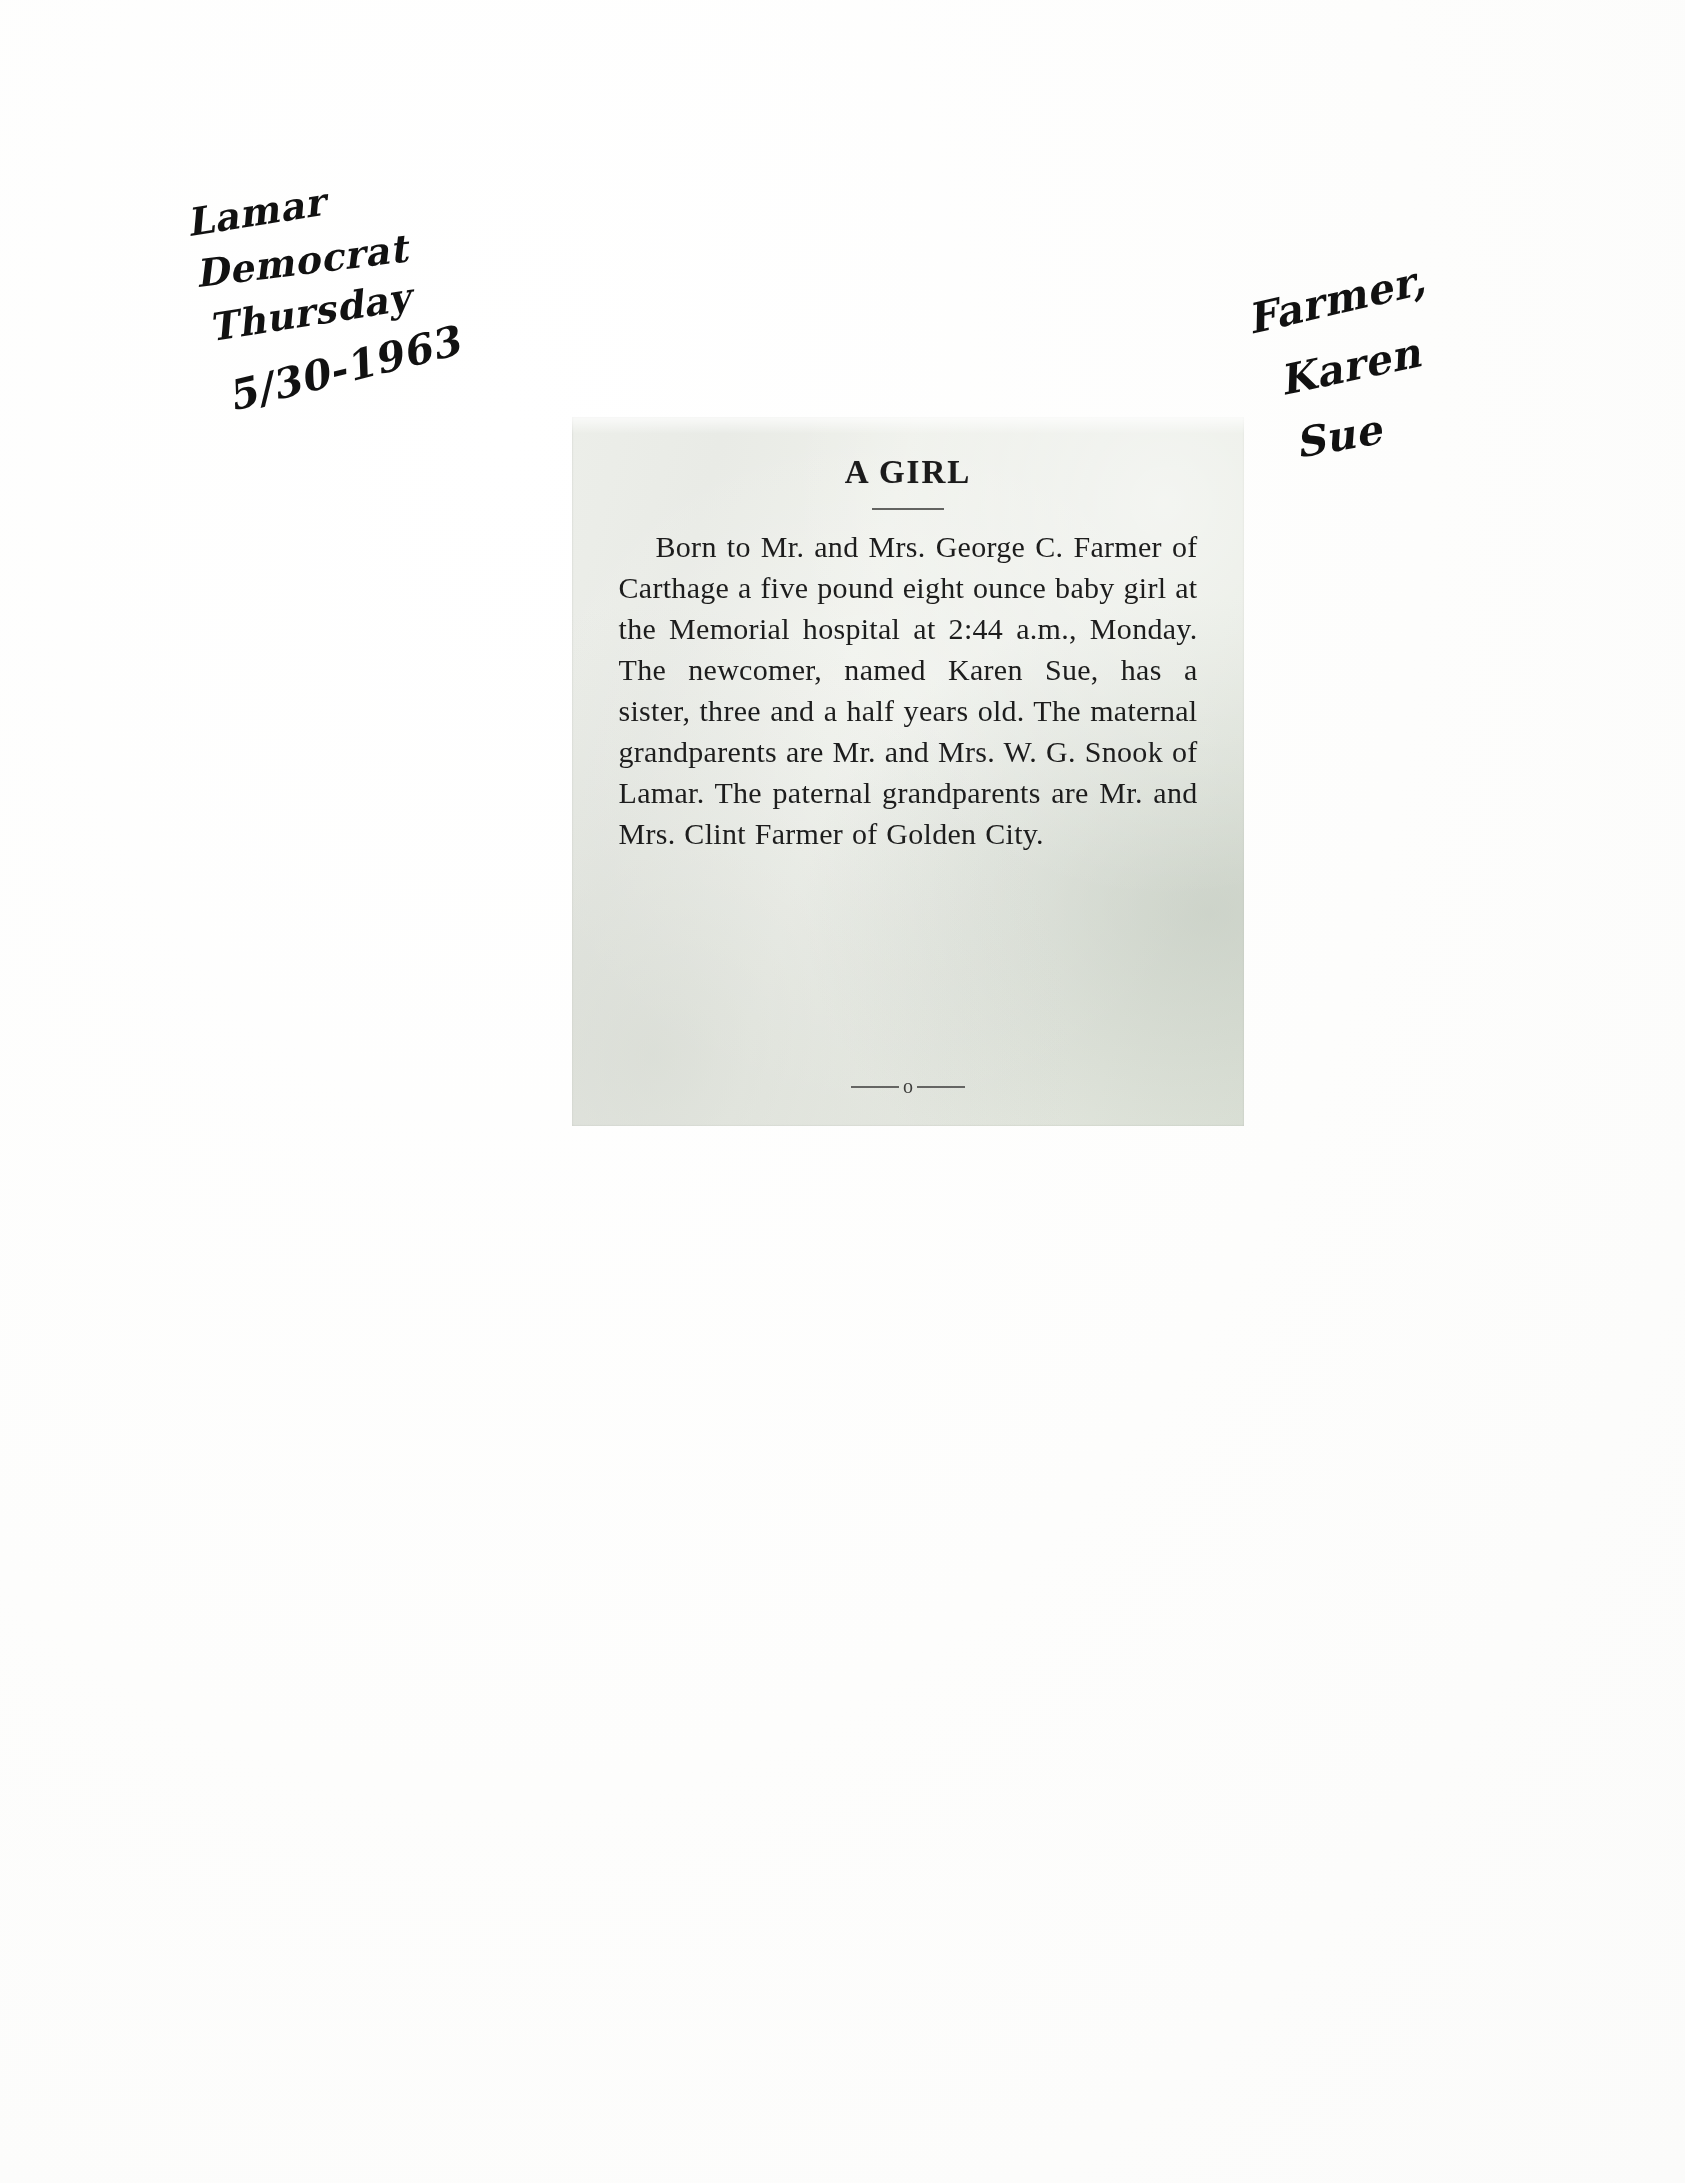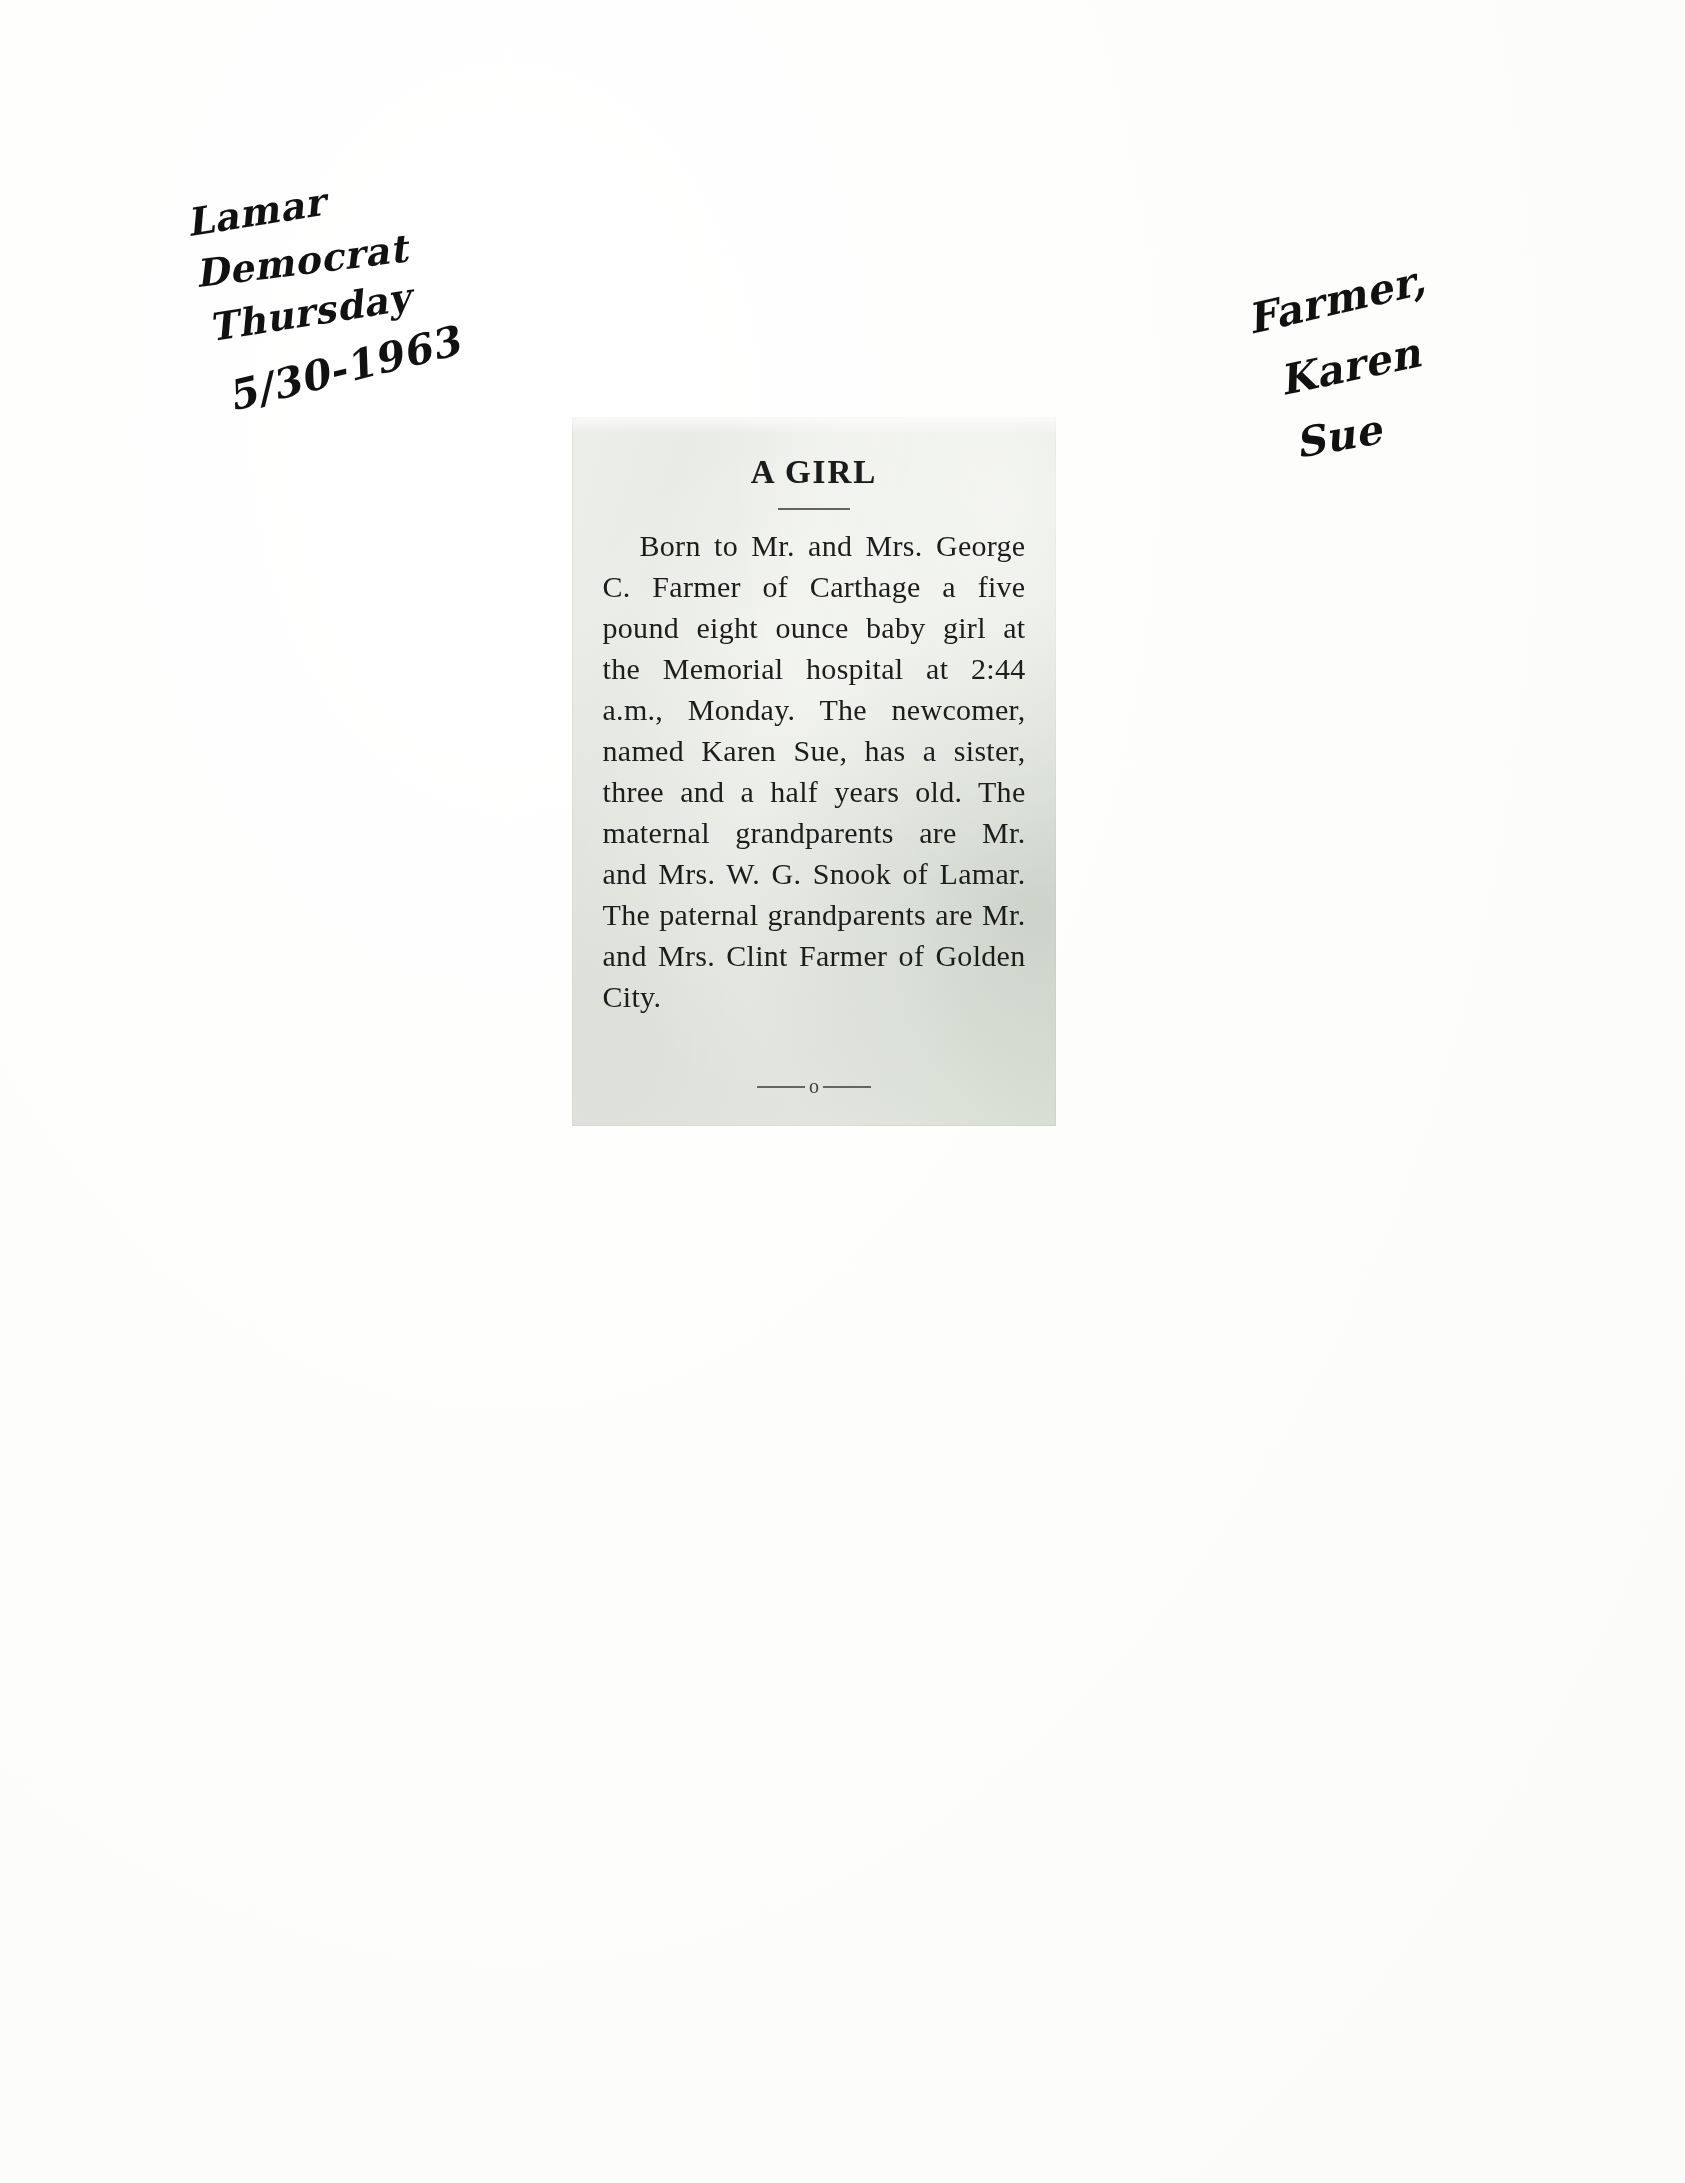--- a/index.html
+++ b/index.html
@@ -85,21 +85,21 @@
   #annotation-right .hr3 {
     left: 56px; top: 144px;
     transform: rotate(-10deg) skewX(-14deg);
   }
 
   
   #clipping {
     position: absolute;
     left: 572px;
     top: 417px;
-    width: 484px;
+    width: 672px;
     height: 709px;
     background:
       linear-gradient(105deg, #eceee9 0%, #e9ebe6 18%, #eef0ea 40%, #e7eae3 62%, #e4e8df 82%, #dfe4da 100%);
     box-shadow: 0 0 2px rgba(120,120,115,0.35) inset;
     padding: 0;
     overflow: hidden;
   }
   
   #clipping::before {
     content: "";
@@ -148,21 +148,21 @@
   }
 
   .clip-body {
     font-family: "Liberation Serif", serif;
     font-size: 30px;
     line-height: 41px;
     color: #1d1d1d;
     text-align: justify;
     text-align-last: left;
     text-indent: 37px;
-    margin: 0;
+    margin: 16px;
     letter-spacing: 0.3px;
     word-spacing: 1px;
   }
 
   .clip-footer-rule {
     position: absolute;
     left: 0; right: 0;
     bottom: 29px;
     display: flex;
     align-items: center;

